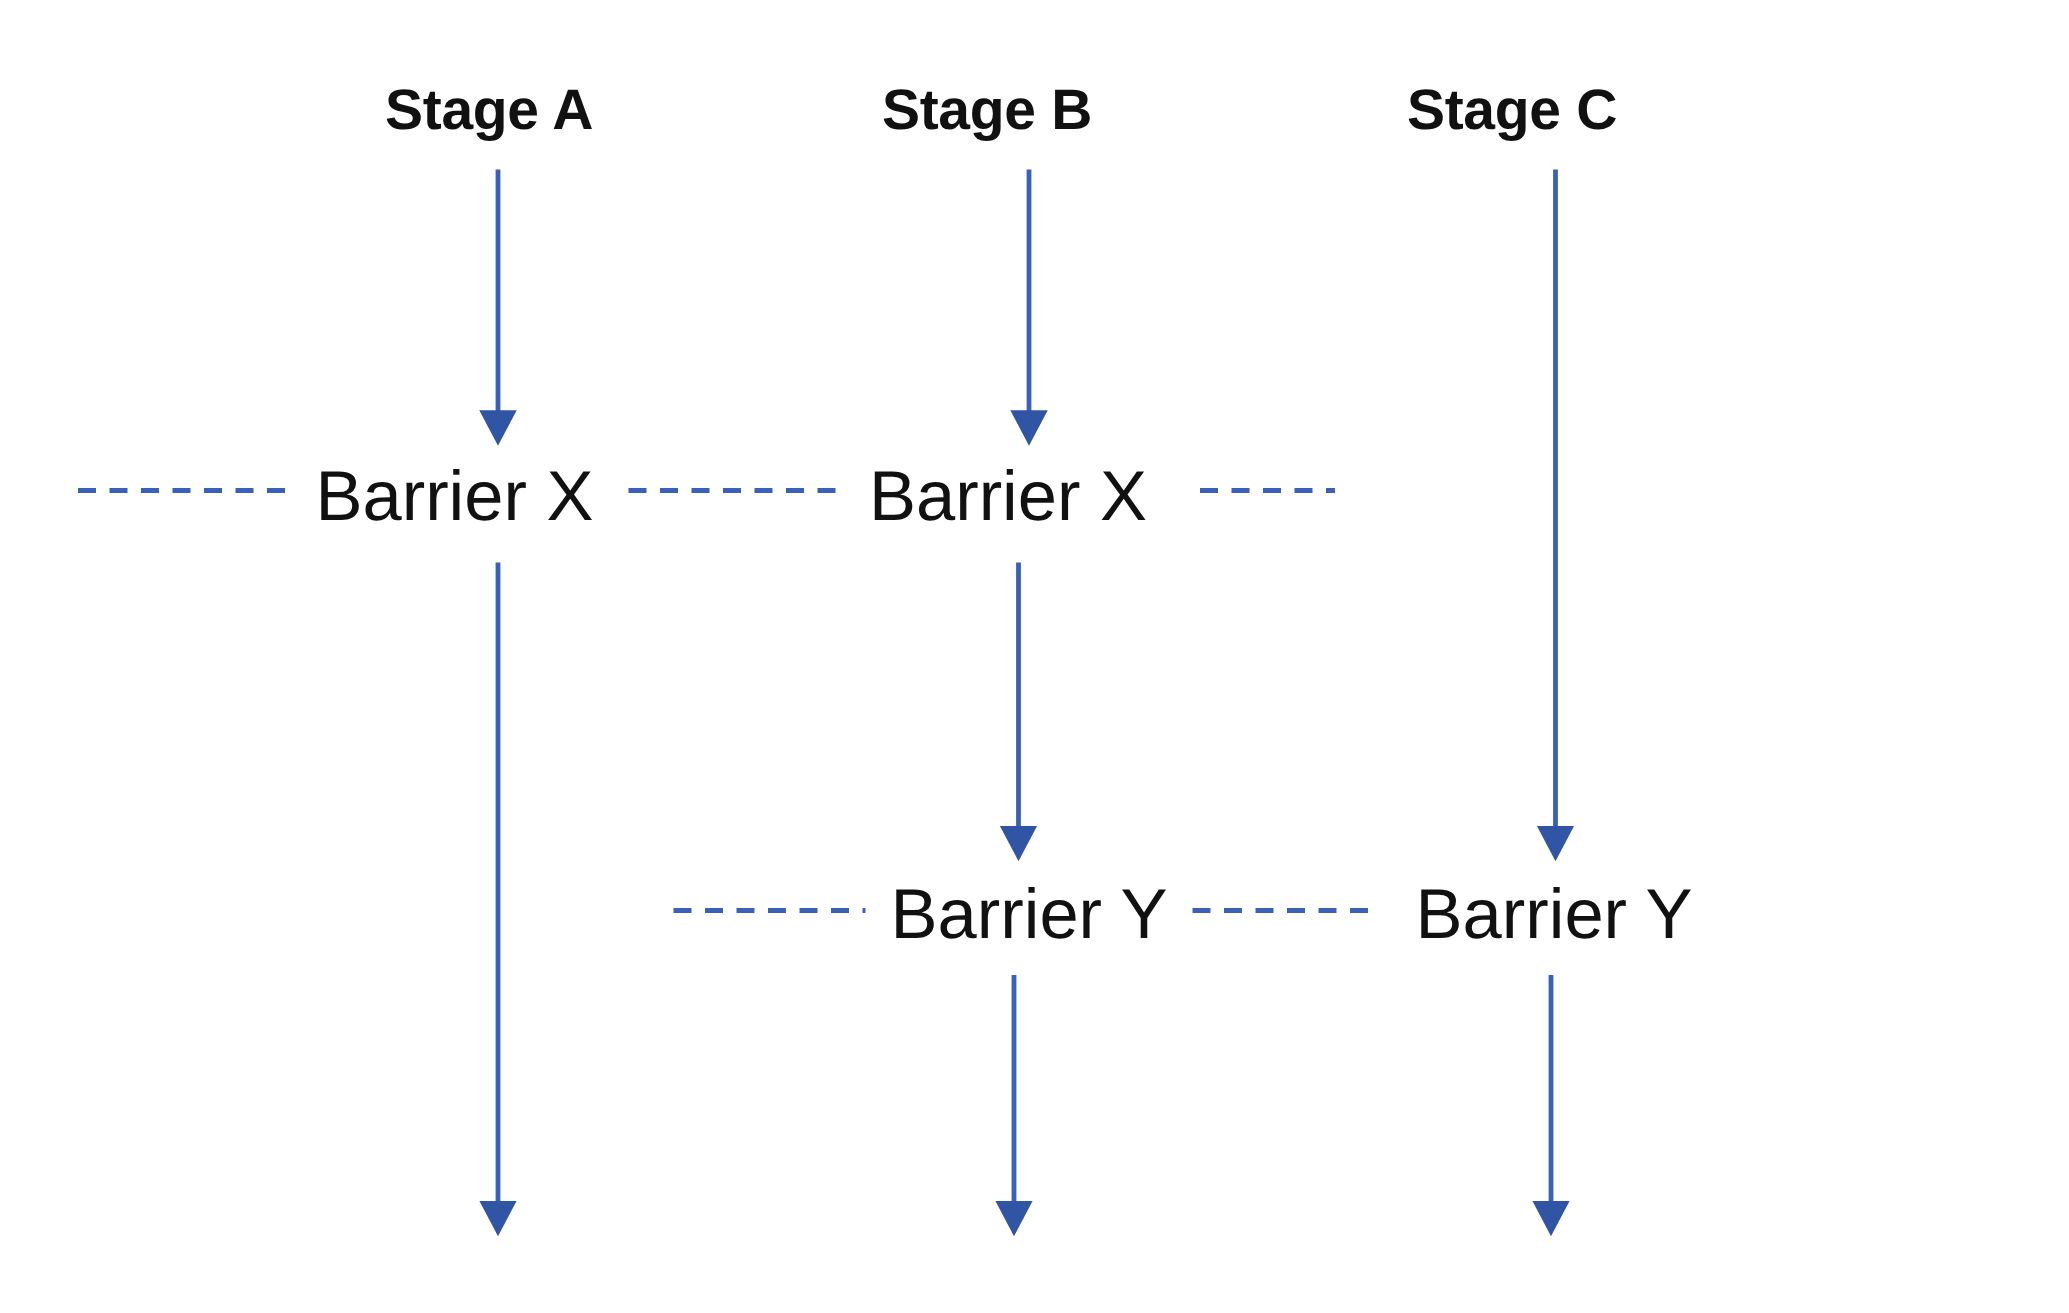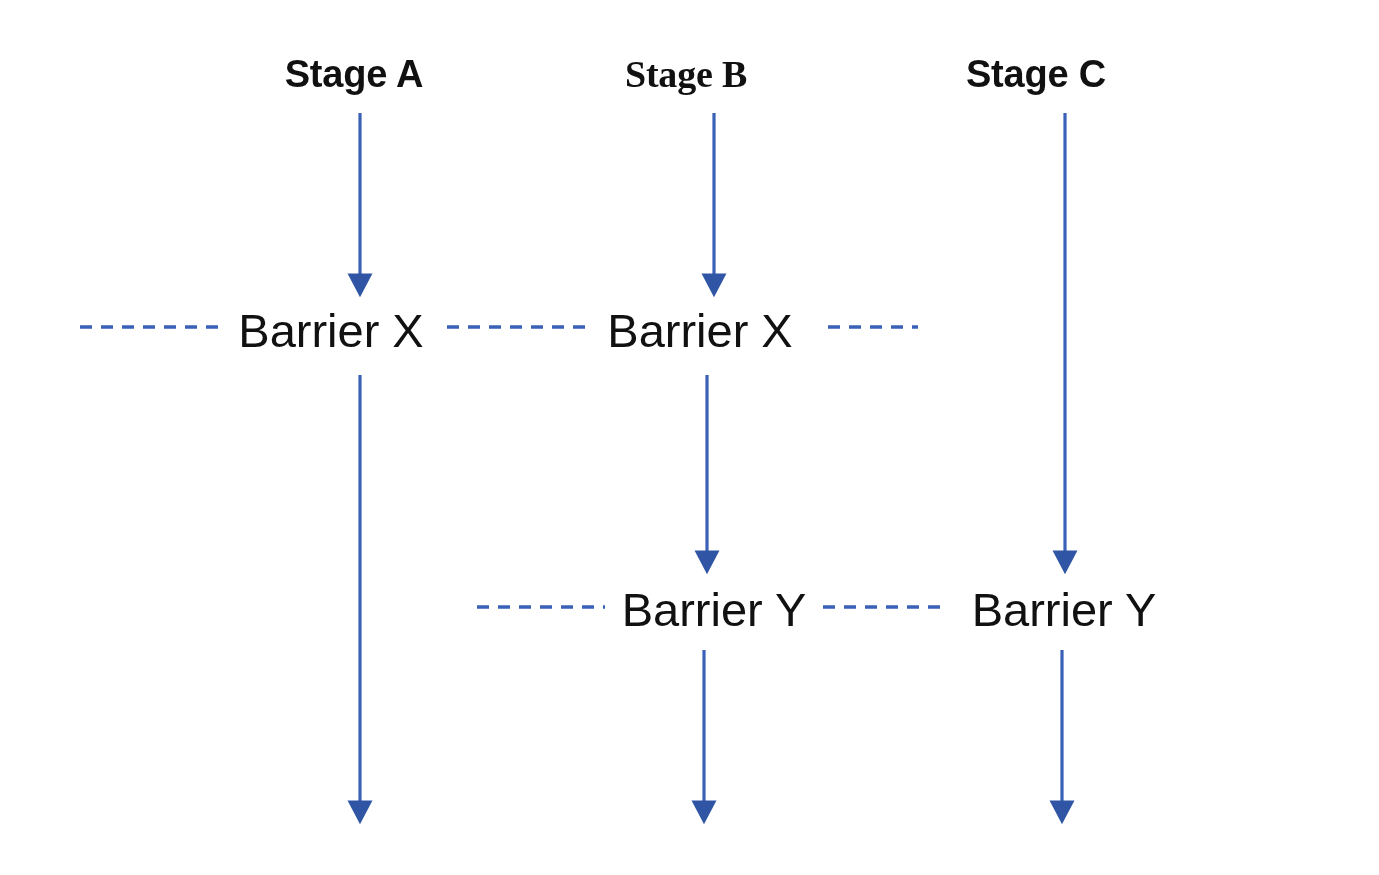--- a/index.html
+++ b/index.html
@@ -10,21 +10,20 @@
   }
   body {
     font-family: "Liberation Sans", sans-serif;
   }
   #diagram-root {
     position: relative;
     width: 1128px;
     height: 875px;
     background: #ffffff;
     overflow: hidden;
-    margin-left: 28px;
   }
   #diagram-svg {
     position: absolute;
     left: 0;
     top: 0;
     width: 1379px;
     height: 875px;
     display: block;
   }
   .node-label {
@@ -70,21 +69,21 @@
         <line x1="52" y1="327" x2="192" y2="327" stroke="#3A61B8" stroke-width="3.4" stroke-dasharray="12 9" stroke-linecap="butt"></line>
         <line x1="419" y1="327" x2="565" y2="327" stroke="#3A61B8" stroke-width="3.4" stroke-dasharray="12 9" stroke-linecap="butt"></line>
         <line x1="800" y1="327" x2="890" y2="327" stroke="#3A61B8" stroke-width="3.4" stroke-dasharray="12 9" stroke-linecap="butt"></line>
         <line x1="449" y1="607" x2="577" y2="607" stroke="#3A61B8" stroke-width="3.4" stroke-dasharray="12 9" stroke-linecap="butt"></line>
         <line x1="795" y1="607" x2="921" y2="607" stroke="#3A61B8" stroke-width="3.4" stroke-dasharray="12 9" stroke-linecap="butt"></line>
         <line x1="1157" y1="607" x2="1283" y2="607" stroke="#3A61B8" stroke-width="3.4" stroke-dasharray="12 9" stroke-linecap="butt"></line>
       </g>
   </svg>
 
   <div class="node-label stage-title" style="left:326px; top:74px;">Stage A</div>
-  <div class="node-label stage-title" style="left:658px; top:74px;font-family:Liberation Serif, serif;">Stage B</div>
+  <div class="node-label stage-title" style="left:658px; top:74px;">Stage B</div>
   <div class="node-label stage-title" style="left:1008px; top:74px;">Stage C</div>
 
   <div class="node-label barrier-label" style="left:303px; top:330px;">Barrier X</div>
   <div class="node-label barrier-label" style="left:672px; top:330px;">Barrier X</div>
   <div class="node-label barrier-label" style="left:686px; top:609px;">Barrier Y</div>
   <div class="node-label barrier-label" style="left:1036px; top:609px;">Barrier Y</div>
 
 </div>
 
 </body></html>

